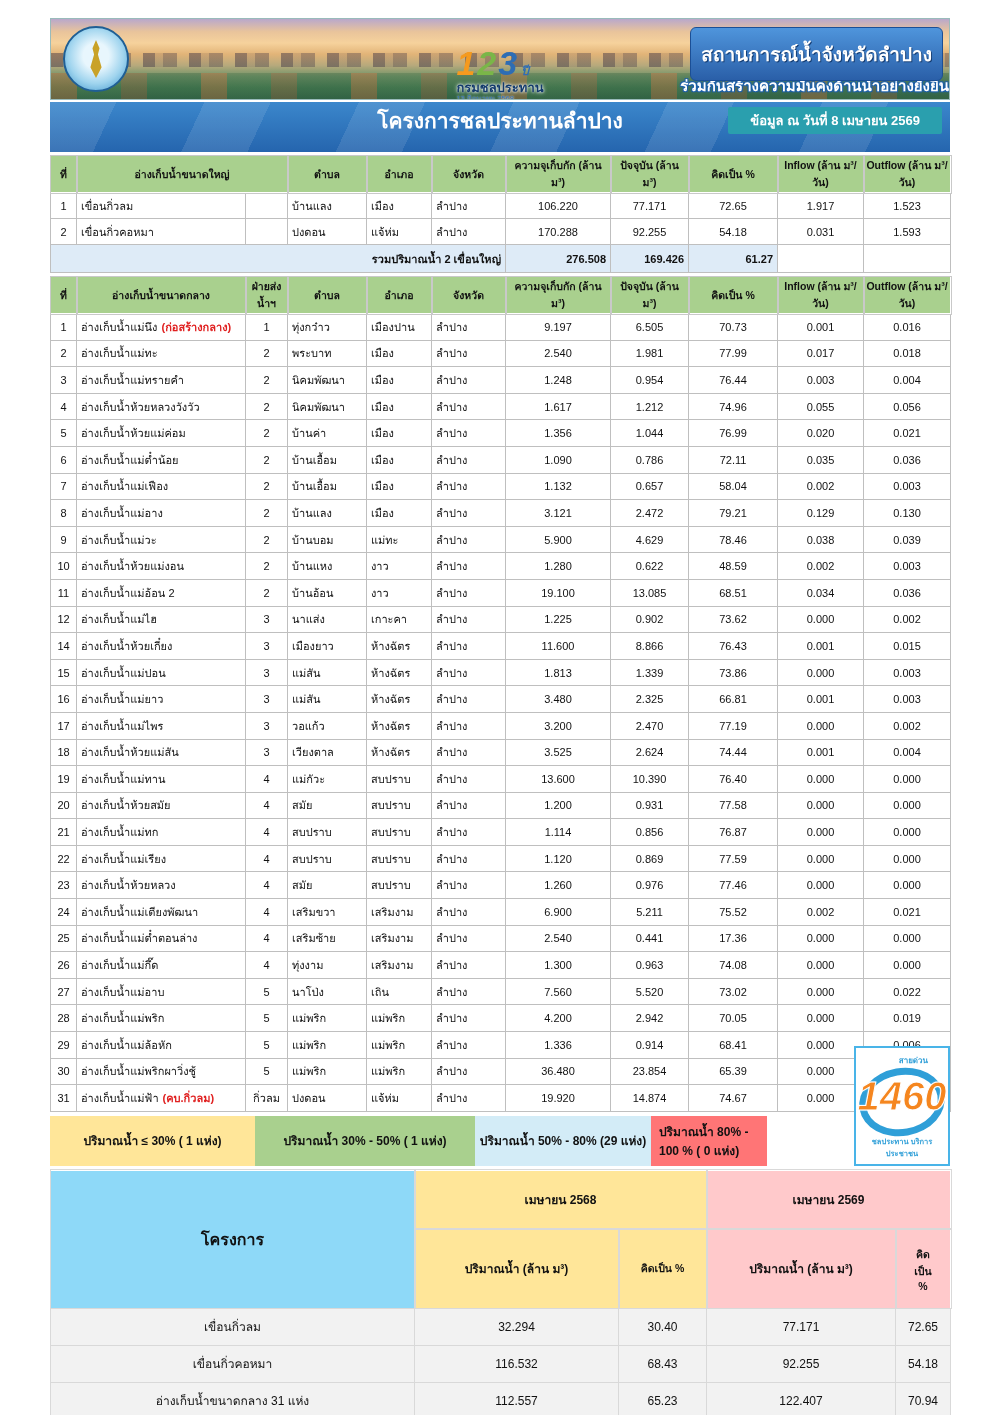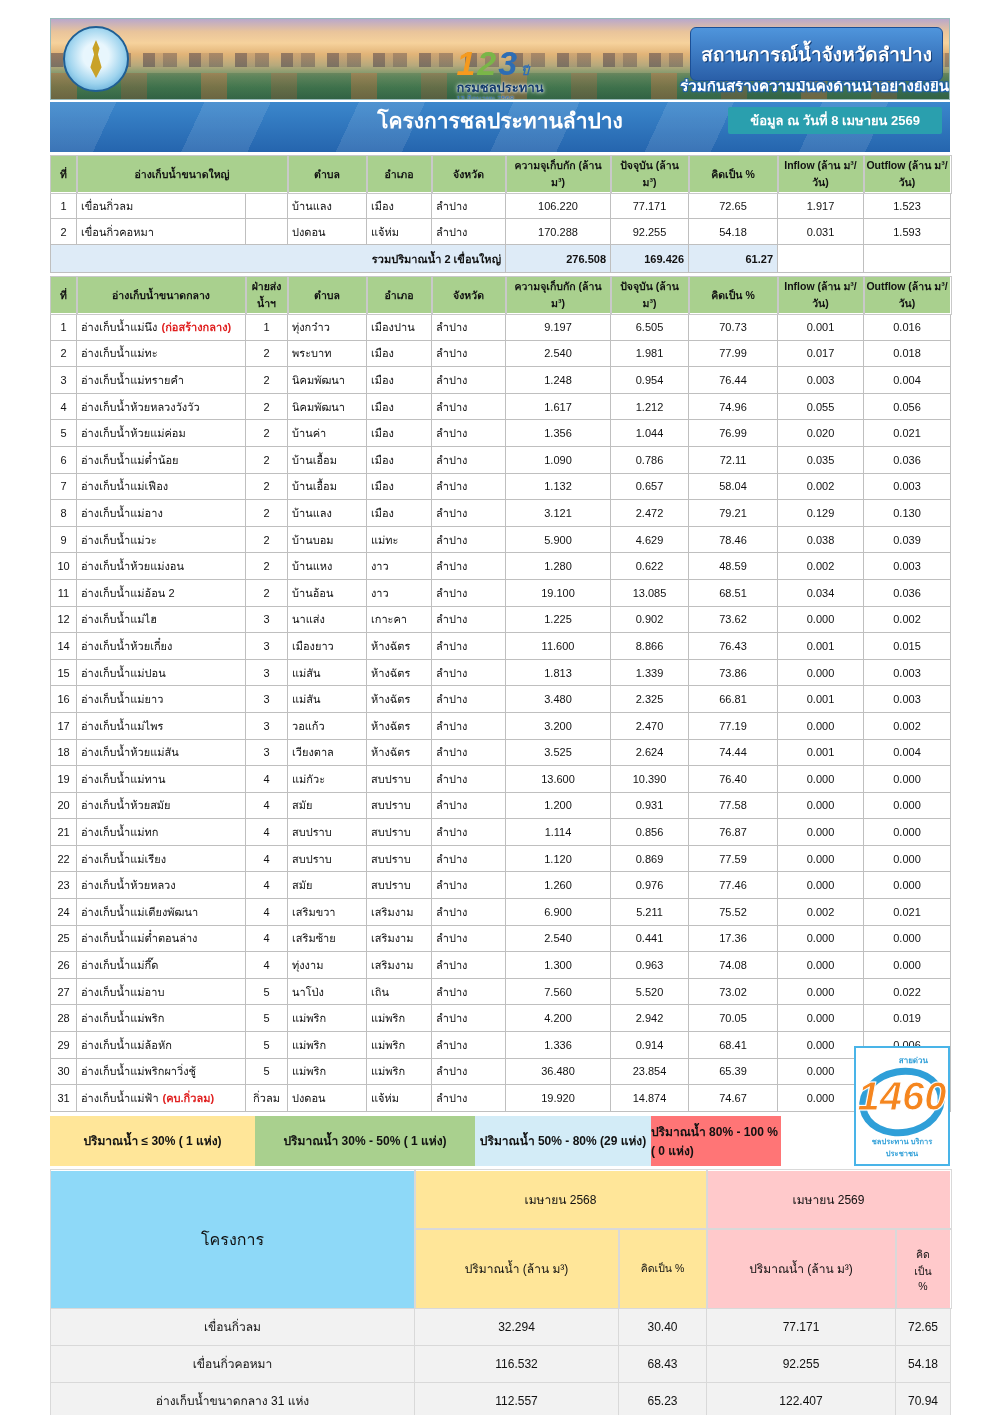--- a/index.html
+++ b/index.html
@@ -70,21 +70,21 @@
     border:2px solid #49b4e8;z-index:5;}
   .hl-ellipse{position:absolute;left:3px;right:3px;top:20px;bottom:28px;border:7px solid #2f9fd8;
     border-radius:50%;transform:rotate(-10deg);}
   .hl-num{position:absolute;left:0;right:0;top:26px;text-align:center;font-size:40px;font-weight:bold;
     font-style:italic;color:#f5861f;-webkit-text-stroke:1px #fff;text-shadow:0 0 2px #fff;}
   .hl-top{position:absolute;top:6px;right:20px;color:#2f9fd8;font-size:8px;font-weight:bold;}
   .hl-bottom{position:absolute;bottom:5px;left:2px;right:2px;text-align:center;color:#2f9fd8;font-size:7.5px;font-weight:bold;}
 
   
   table.cmp{border-collapse:collapse;table-layout:fixed;width:900px;margin-top:4px;font-size:12px;}
-  table.cmp th{border:1px solid #fff;outline:1px solid #d9d9d9;font-weight:normal;padding:16px;}
+  table.cmp th{border:1px solid #fff;outline:1px solid #d9d9d9;font-weight:bold;padding:16px;}
   table.cmp td{border:1px solid #d9d9d9;height:34px;text-align:center;background:#f2f2f2;}
   .sky{background:#8ed9f8 !important;}
   .y68{background:#ffe699 !important;height:26px;}
   .y69{background:#ffc9cb !important;height:26px;}
   td.pb{background:#cfe9f8;}
   td.pg{background:#a9d08e;}
   td.pr{background:#fb4343;}
   td.cy{background:#ffe699;font-weight:bold;}
   td.co1{background:#f4c29e;font-weight:bold;}
   td.co2{background:#f7ccb0;font-weight:bold;}
@@ -602,21 +602,21 @@
         </tr>
       </tbody>
     <tbody id="summary-tbody"></tbody>
   </table>
 
   <div class="legend-wrap">
     <div class="legend" id="legend">
         <div class="li" style="background: rgb(255, 230, 153); width: 205px;">ปริมาณน้ำ ≤ 30% ( 1 แห่ง)</div>
         <div class="li" style="background: rgb(169, 208, 142); width: 220px;">ปริมาณน้ำ 30% - 50%  ( 1 แห่ง)</div>
         <div class="li" style="background: rgb(211, 236, 247); width: 176px;">ปริมาณน้ำ 50% - 80%  (29 แห่ง)</div>
-        <div class="li" style="background: rgb(255, 117, 118); width: 130px;">ปริมาณน้ำ 80% - 100 % ( 0 แห่ง)</div>
+        <div class="li" style="background: rgb(255, 117, 118); width: 108px; padding-left: 8px;">ปริมาณน้ำ 80% - 100 % ( 0 แห่ง)</div>
       </div>
     <div class="hotline">
       <div class="hl-ellipse"></div>
       <div class="hl-top">สายด่วน</div>
       <div class="hl-num">1460</div>
       <div class="hl-bottom">ชลประทาน บริการประชาชน</div>
     </div>
   </div>
 
   <table class="cmp">

